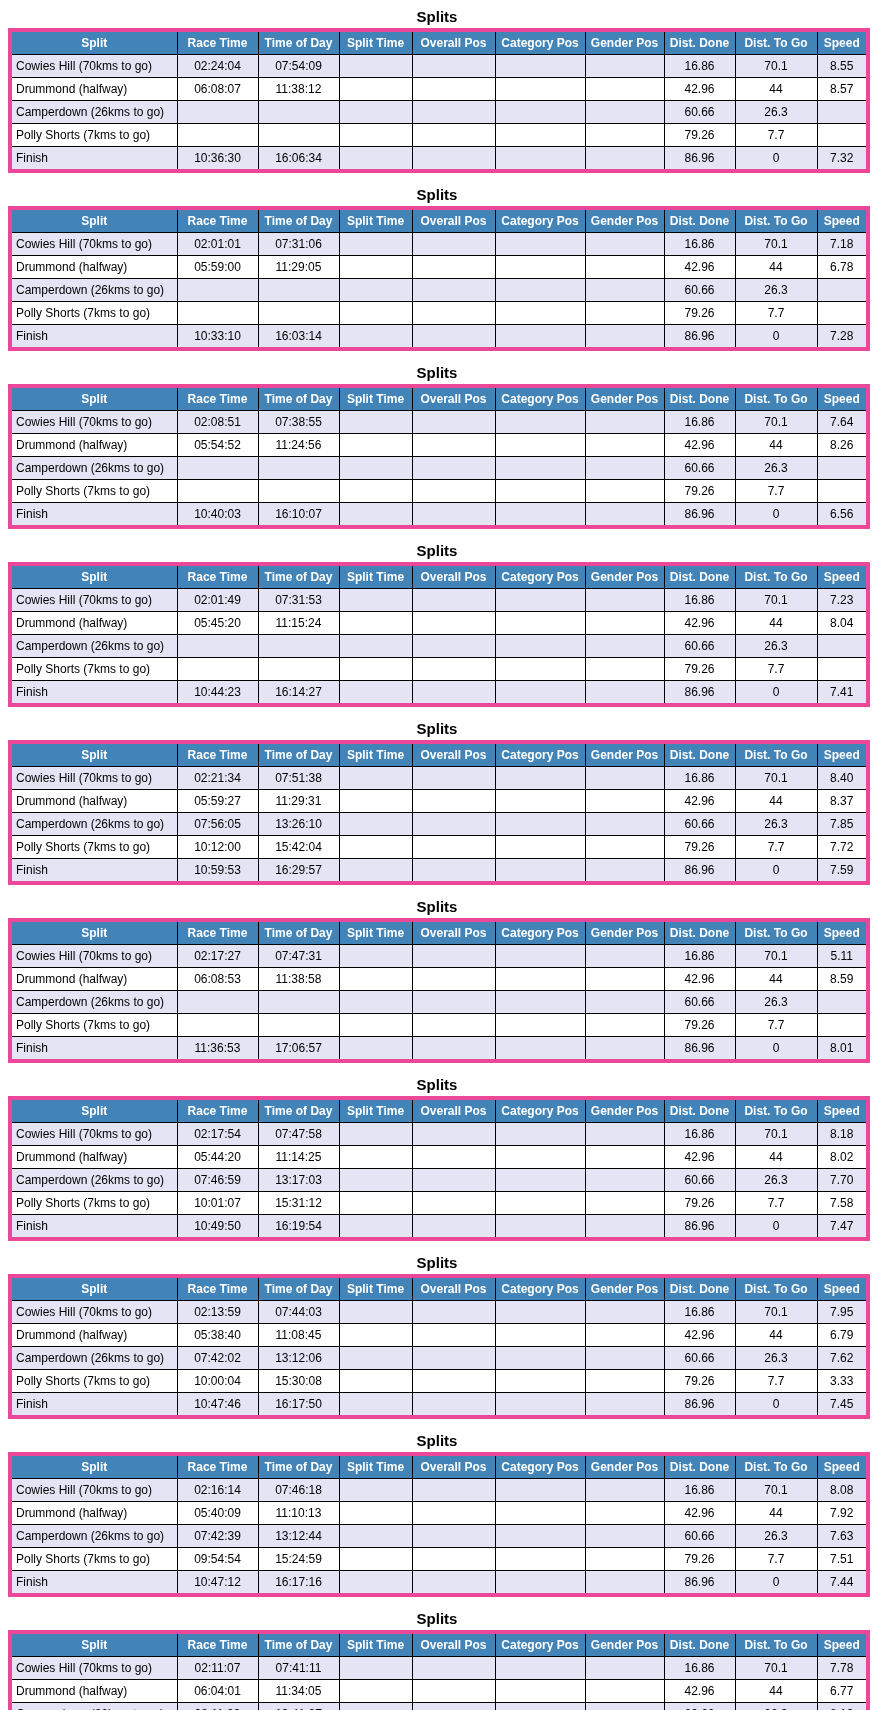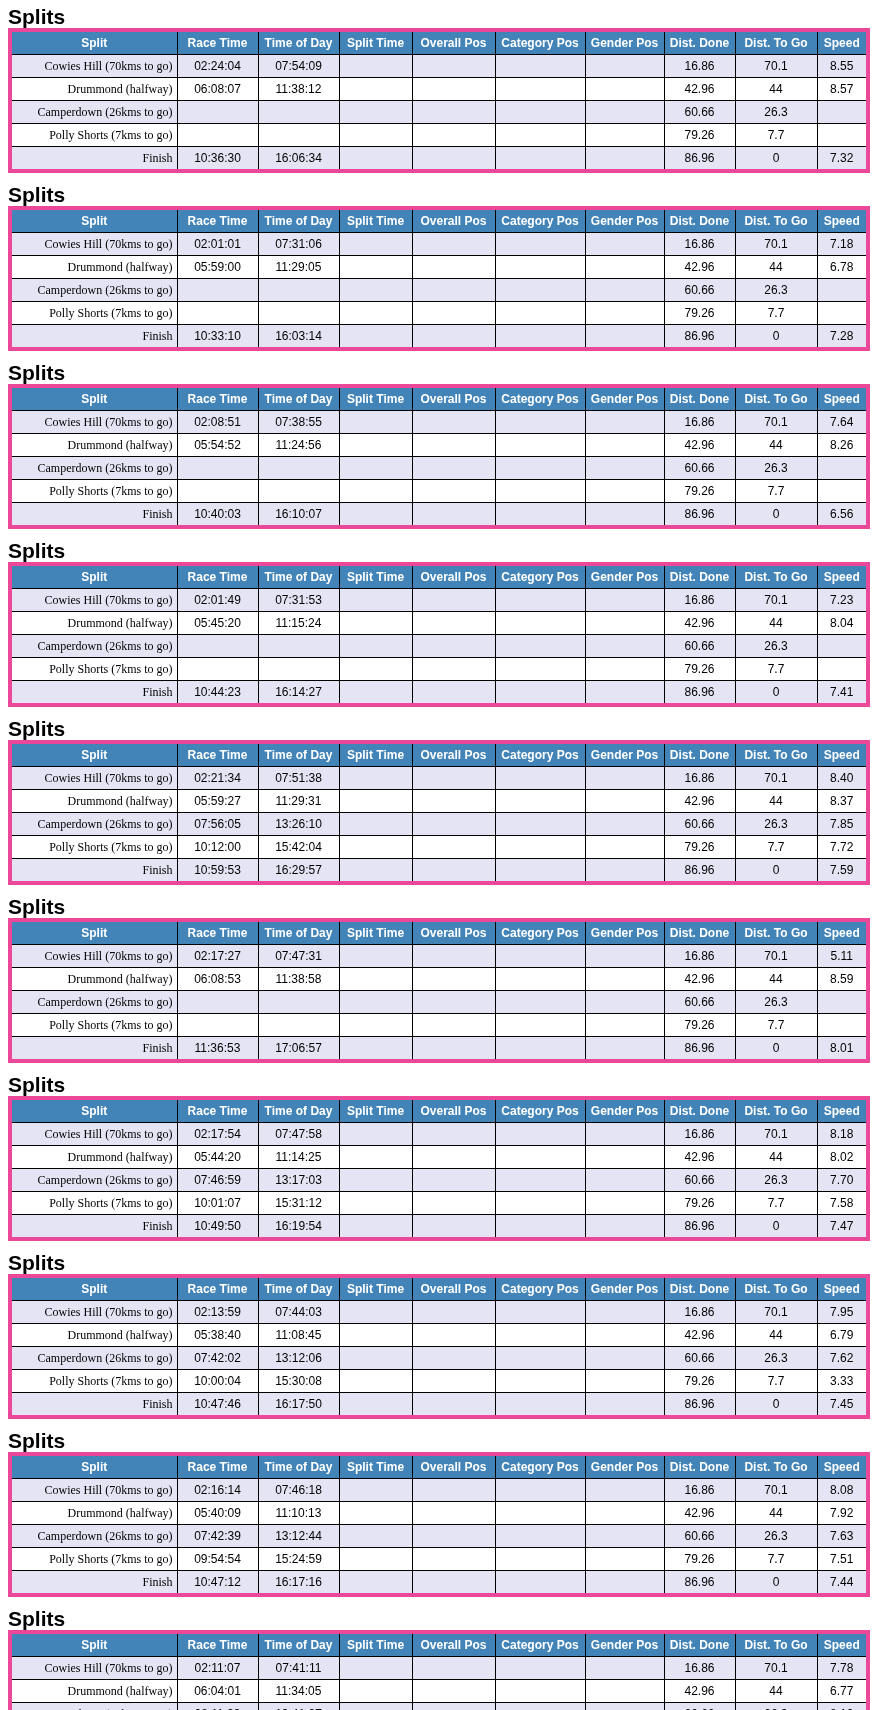--- a/index.html
+++ b/index.html
@@ -11,22 +11,22 @@
   #page {
     width: 877px;
     padding: 8px 0 10px 0;
     box-sizing: border-box;
   }
   .splits-block {
     margin: 0 0 13px 8px;
     width: 858px;
   }
   .table-title {
-    text-align: left;
-    font-size: 21px;
+    text-align: center;
+    font-size: 15px;
     font-weight: bold;
     color: #000000;
     margin: 0 0 3px 0;
     line-height: 17px;
   }
   table.splits-table {
     border-collapse: collapse;
     table-layout: fixed;
     width: 858px;
     border: 4px solid #ec4899;
@@ -50,22 +50,21 @@
     text-align: center;
     color: #000000;
     overflow: hidden;
     white-space: nowrap;
     background: #ffffff;
   }
   table.splits-table tbody tr:nth-child(odd) td {
     background: #E4E4F4;
   }
   table.splits-table td.col-split {
-    text-align: right;
-    font-family: Liberation Serif, serif;
+    text-align: left;
   }
   
   col.c0 { width: 167px; }
   col.c1 { width: 81px; }
   col.c2 { width: 81px; }
   col.c3 { width: 73px; }
   col.c4 { width: 83px; }
   col.c5 { width: 90px; }
   col.c6 { width: 79px; }
   col.c7 { width: 71px; }

